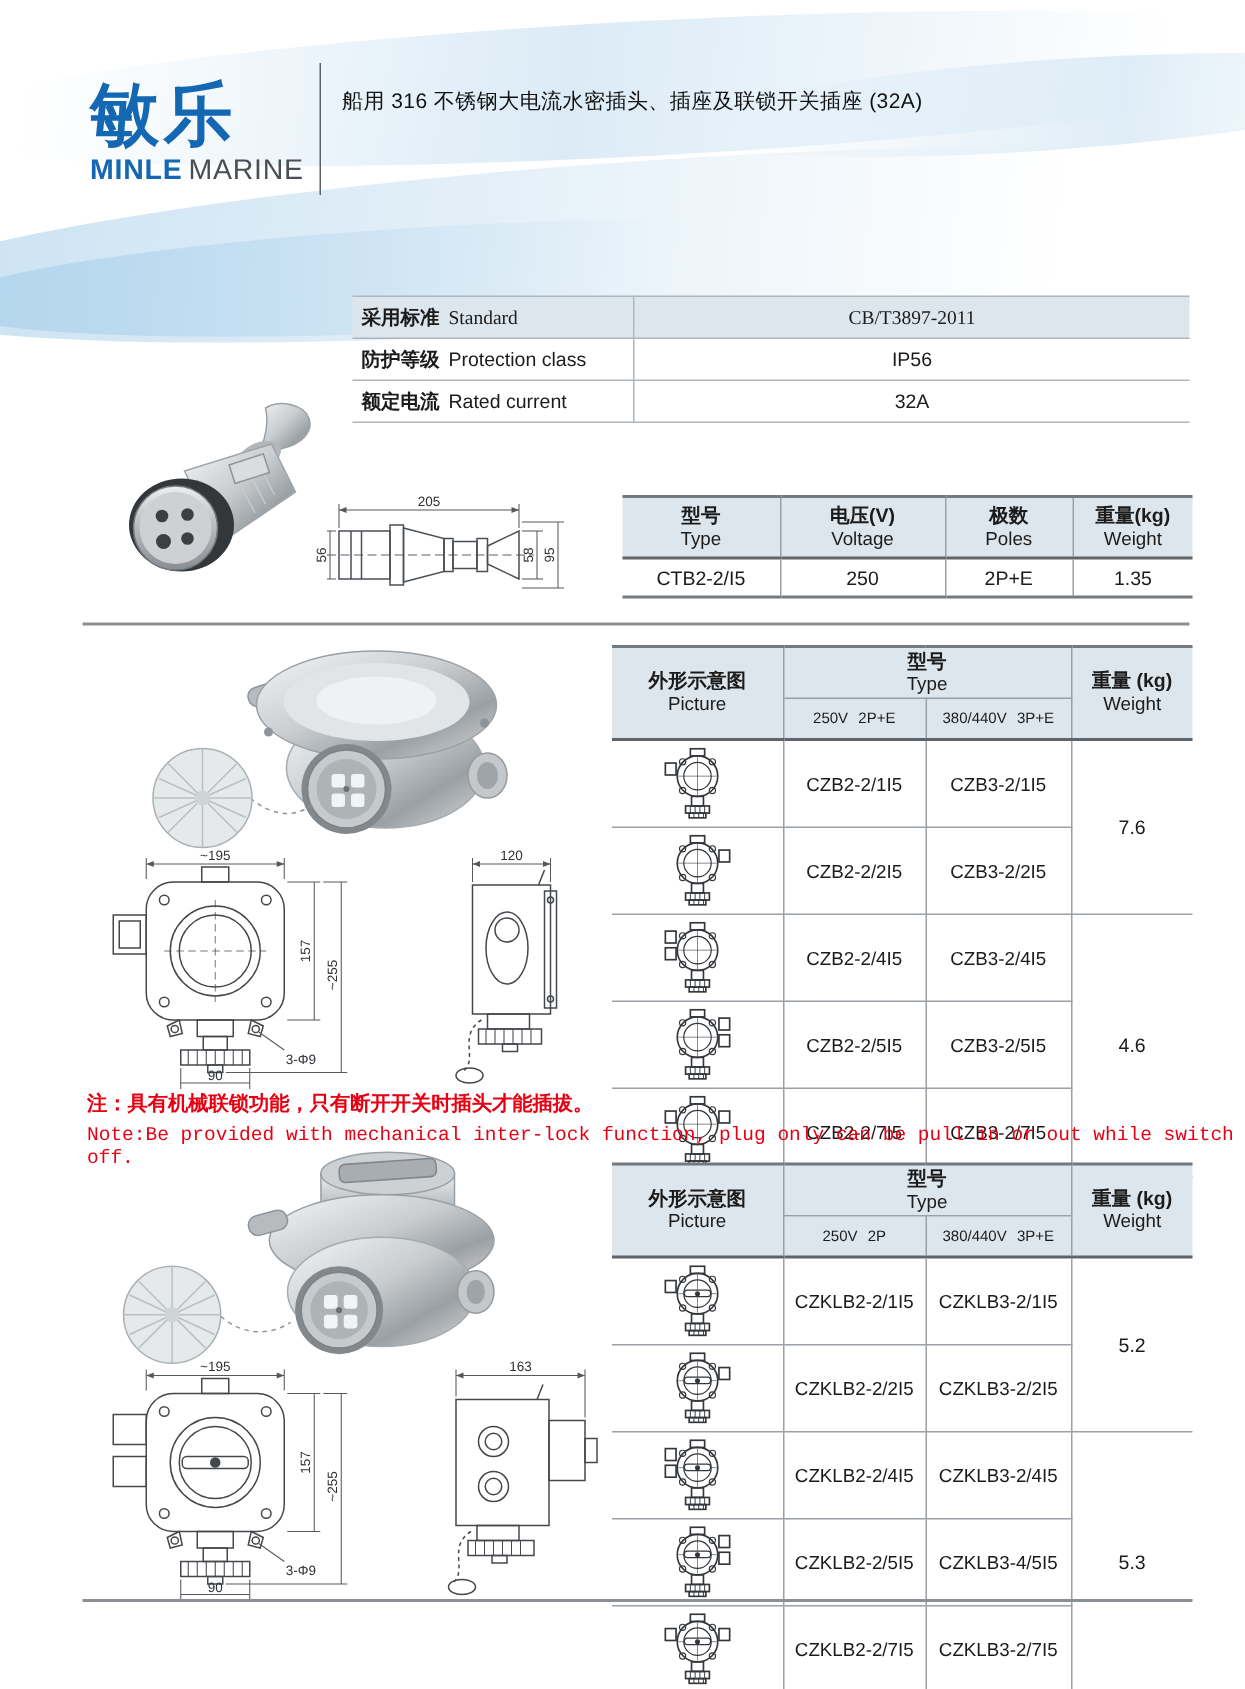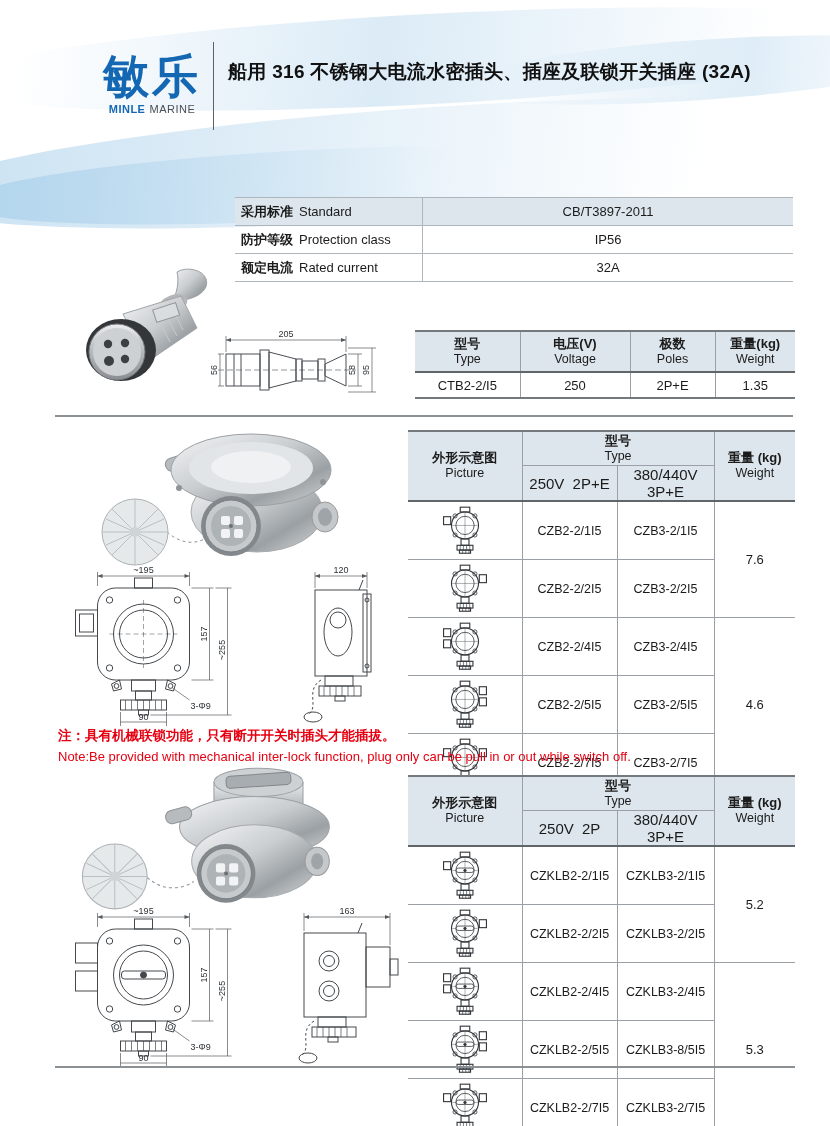--- a/index.html
+++ b/index.html
@@ -14,34 +14,34 @@
           background:linear-gradient(100deg,rgba(160,203,233,.55) 5%,rgba(176,211,236,.35) 40%,rgba(210,232,246,0) 78%);
           transform:rotate(-4deg);}
   .wave-c{top:150px;left:-40px;width:700px;height:70px;border-radius:50%;
           background:linear-gradient(95deg,rgba(150,198,230,.45) 10%,rgba(205,230,245,0) 70%);
           transform:rotate(-3deg);}
   .wave-d{top:40px;right:-120px;width:500px;height:60px;border-radius:50%;
           background:linear-gradient(100deg,rgba(205,230,245,0) 10%,rgba(176,211,236,.4) 60%,rgba(210,232,246,0) 95%);
           transform:rotate(-4deg);}
 
   
-  .logo{position:absolute;left:76px;top:52px;width:152px;text-align:center;}
+  .logo{position:absolute;left:60px;top:52px;width:152px;text-align:left;}
   .logo-cn{font-size:46px;line-height:1.05;font-weight:bold;color:#1467b3;letter-spacing:3px;}
-  .logo-en{font-size:11px;margin-top:3px;letter-spacing:.5px;font-weight:bold;}
+  .logo-en{font-size:19px;margin-top:3px;letter-spacing:.5px;font-weight:bold;}
   .logo-en .p1{color:#1467b3;}
   .logo-en .p2{color:#4a4f55;font-weight:normal;margin-left:4px;}
   .logo-divider{position:absolute;left:213px;top:42px;width:1px;height:88px;background:#5d6166;}
   .titles{position:absolute;left:228px;top:59px;width:586px;}
-  .title-cn{font-size:19px;font-weight:bold;color:#111;letter-spacing:.3px;}
+  .title-cn{font-size:14px;font-weight:normal;color:#111;letter-spacing:.3px;}
   .title-en{font-size:14.5px;color:#1c1c1c;margin-top:9px;letter-spacing:-0.2px;}
 
   
   .spec-table{position:absolute;left:235px;top:197px;width:558px;border-collapse:collapse;font-size:13px;}
   .spec-table td{height:25px;border-bottom:1px solid #aeb5bb;}
-  .spec-table tr:first-child td{border-top:1px solid #aeb5bb;}
+  .spec-table tr:first-child td{border-top:1px solid #aeb5bb;font-family:Liberation Serif, serif;}
   .spec-table td.lbl{width:180px;padding-left:6px;border-right:1px solid #aeb5bb;}
   .spec-table td.val{text-align:center;}
   .spec-table tr.shade{background:#dde6ed;}
   .cnb{font-weight:bold;}
   .lbl .cnb{margin-right:6px;}
 
   
   .ctb{position:absolute;left:415px;top:330px;width:380px;border-collapse:collapse;
        font-size:13px;text-align:center;table-layout:fixed;}
   .ctb th{background:#dde6ed;font-weight:normal;height:37px;padding:1px 0;
@@ -57,32 +57,32 @@
   .model-table{position:absolute;left:408px;width:387px;border-collapse:collapse;
                text-align:center;table-layout:fixed;font-size:12.5px;}
   .model-table th{background:#dde6ed;font-weight:normal;padding:0;}
   .model-table th,.model-table td{border:1px solid #9aa0a5;}
   .model-table .no-l{border-left:none;}
   .model-table .no-r{border-right:none;}
   .model-table thead tr:first-child th{border-top:2px solid #74797d;}
   .model-table .hb{border-bottom:2px solid #60656a;}
   .model-table tbody tr:last-child td{border-bottom:2px solid #74797d;}
   .model-table .type-h{height:33px;}
-  .model-table .sub{height:26px;font-size:15px;word-spacing:4px;}
+  .model-table .sub{height:26px;font-size:10px;word-spacing:4px;}
   .model-table tbody td{height:46px;}
   .model-table td.wt{font-size:13px;}
   .row-icon{display:block;margin:1px auto 0;}
 
   
   .hdiv{position:absolute;height:2px;background:#8b9094;}
   .hdiv-1{left:55px;top:415px;width:738px;}
   .hdiv-2{left:55px;top:1066px;width:740px;}
 
   
-  .note{position:absolute;left:58px;top:727px;}
+  .note{position:absolute;left:58px;top:727px;font-family:Liberation Mono, monospace;}
   .note-cn{font-size:13.5px;font-weight:bold;color:#e60012;}
   .note-en{font-size:13px;color:#e60012;margin-top:4px;}
 
   
   .ill{position:absolute;}
   .plug-photo{left:56px;top:264px;}
   .plug-drawing{left:210px;top:326px;}
   .socket-photo{left:78px;top:420px;}
   .socket-front{left:62px;top:560px;}
   .socket-side{left:286px;top:560px;}
@@ -630,21 +630,21 @@
       <tr>
         <td class="no-l">
             <svg class="row-icon" width="48" height="54" viewBox="0 0 60 68">
               <use href="#g-body"></use>
               <use href="#g-bar"></use>
               <use href="#g-tab" x="48" y="11"></use>
               <use href="#g-tab" x="48" y="25"></use>
             </svg>
           </td>
         <td>CZKLB2-2/5I5</td>
-        <td>CZKLB3-8/5I5</td>
+        <td>CZKLB3-4/5I5</td>
       </tr>
       <tr>
         <td class="no-l">
             <svg class="row-icon" width="48" height="54" viewBox="0 0 60 68">
               <use href="#g-body"></use>
               <use href="#g-bar"></use>
               <use href="#g-tab" x="3" y="16"></use>
               <use href="#g-tab" x="48" y="16"></use>
             </svg>
           </td>

